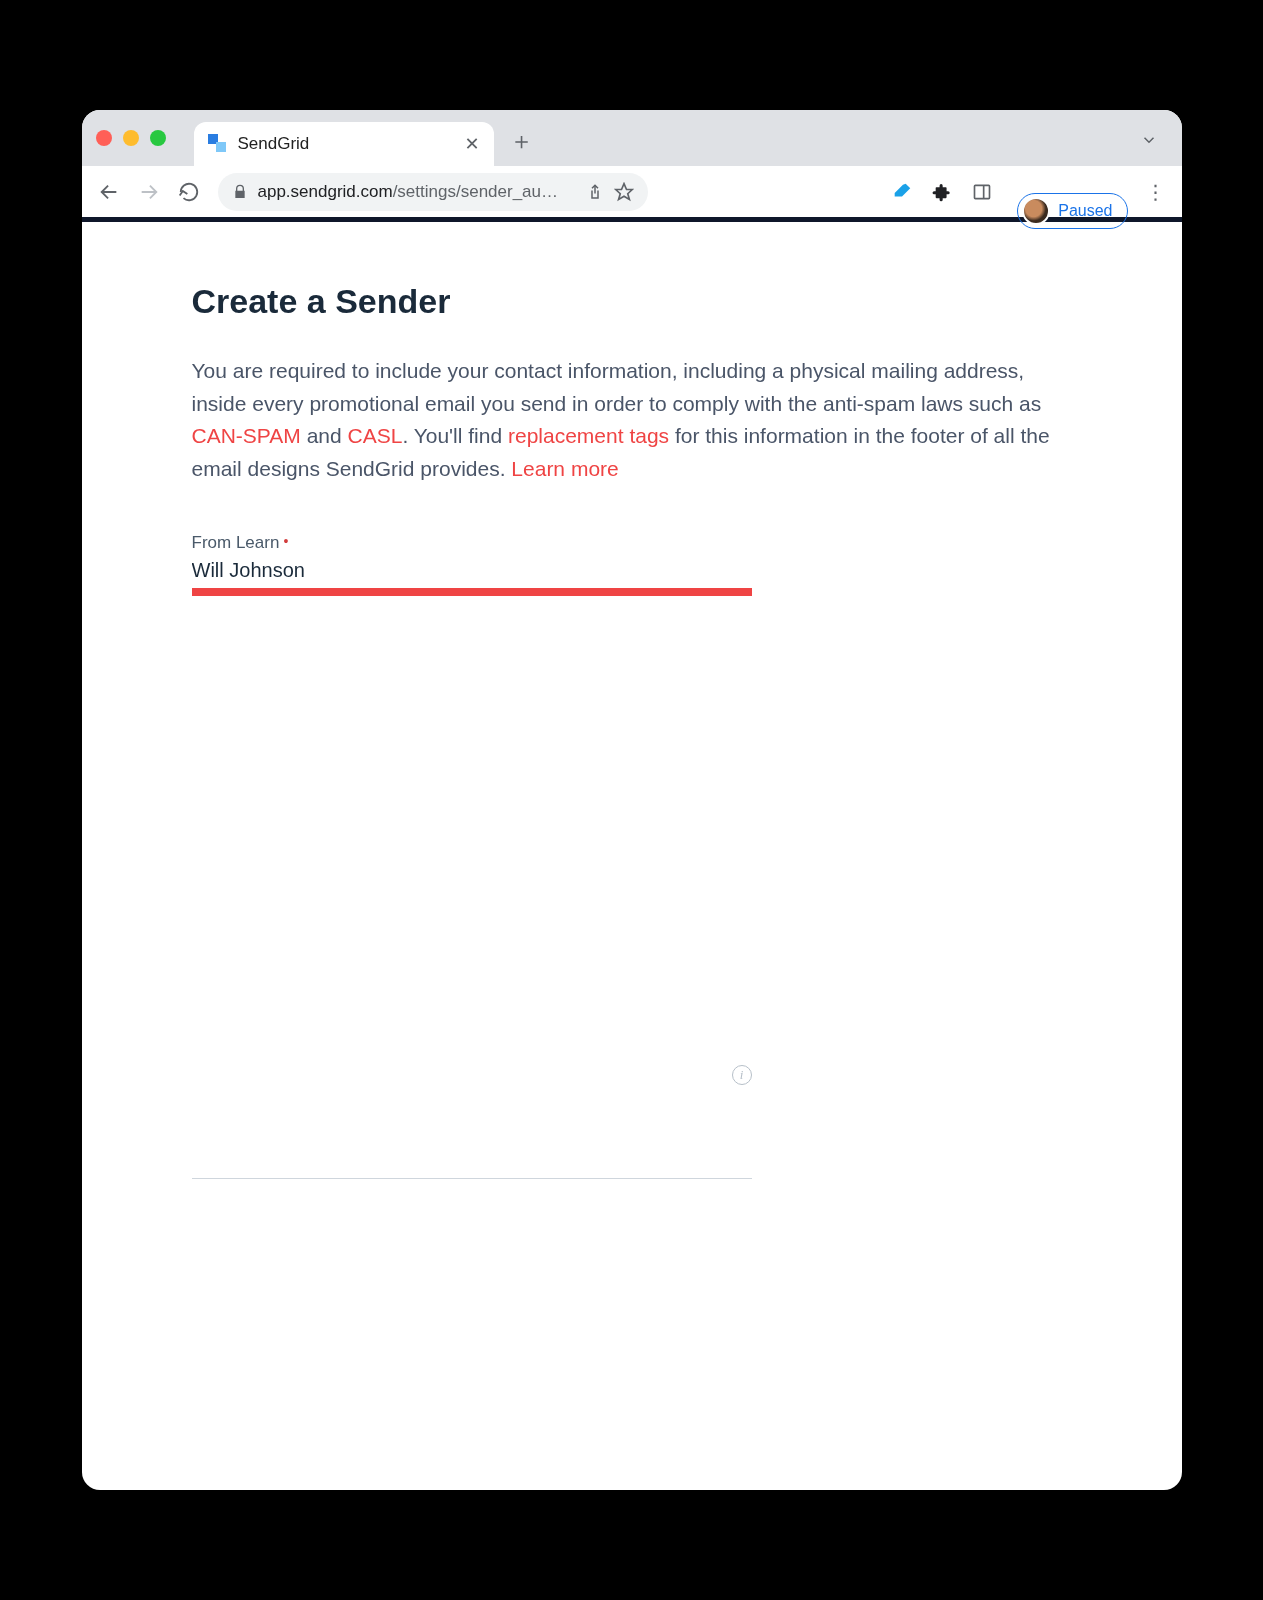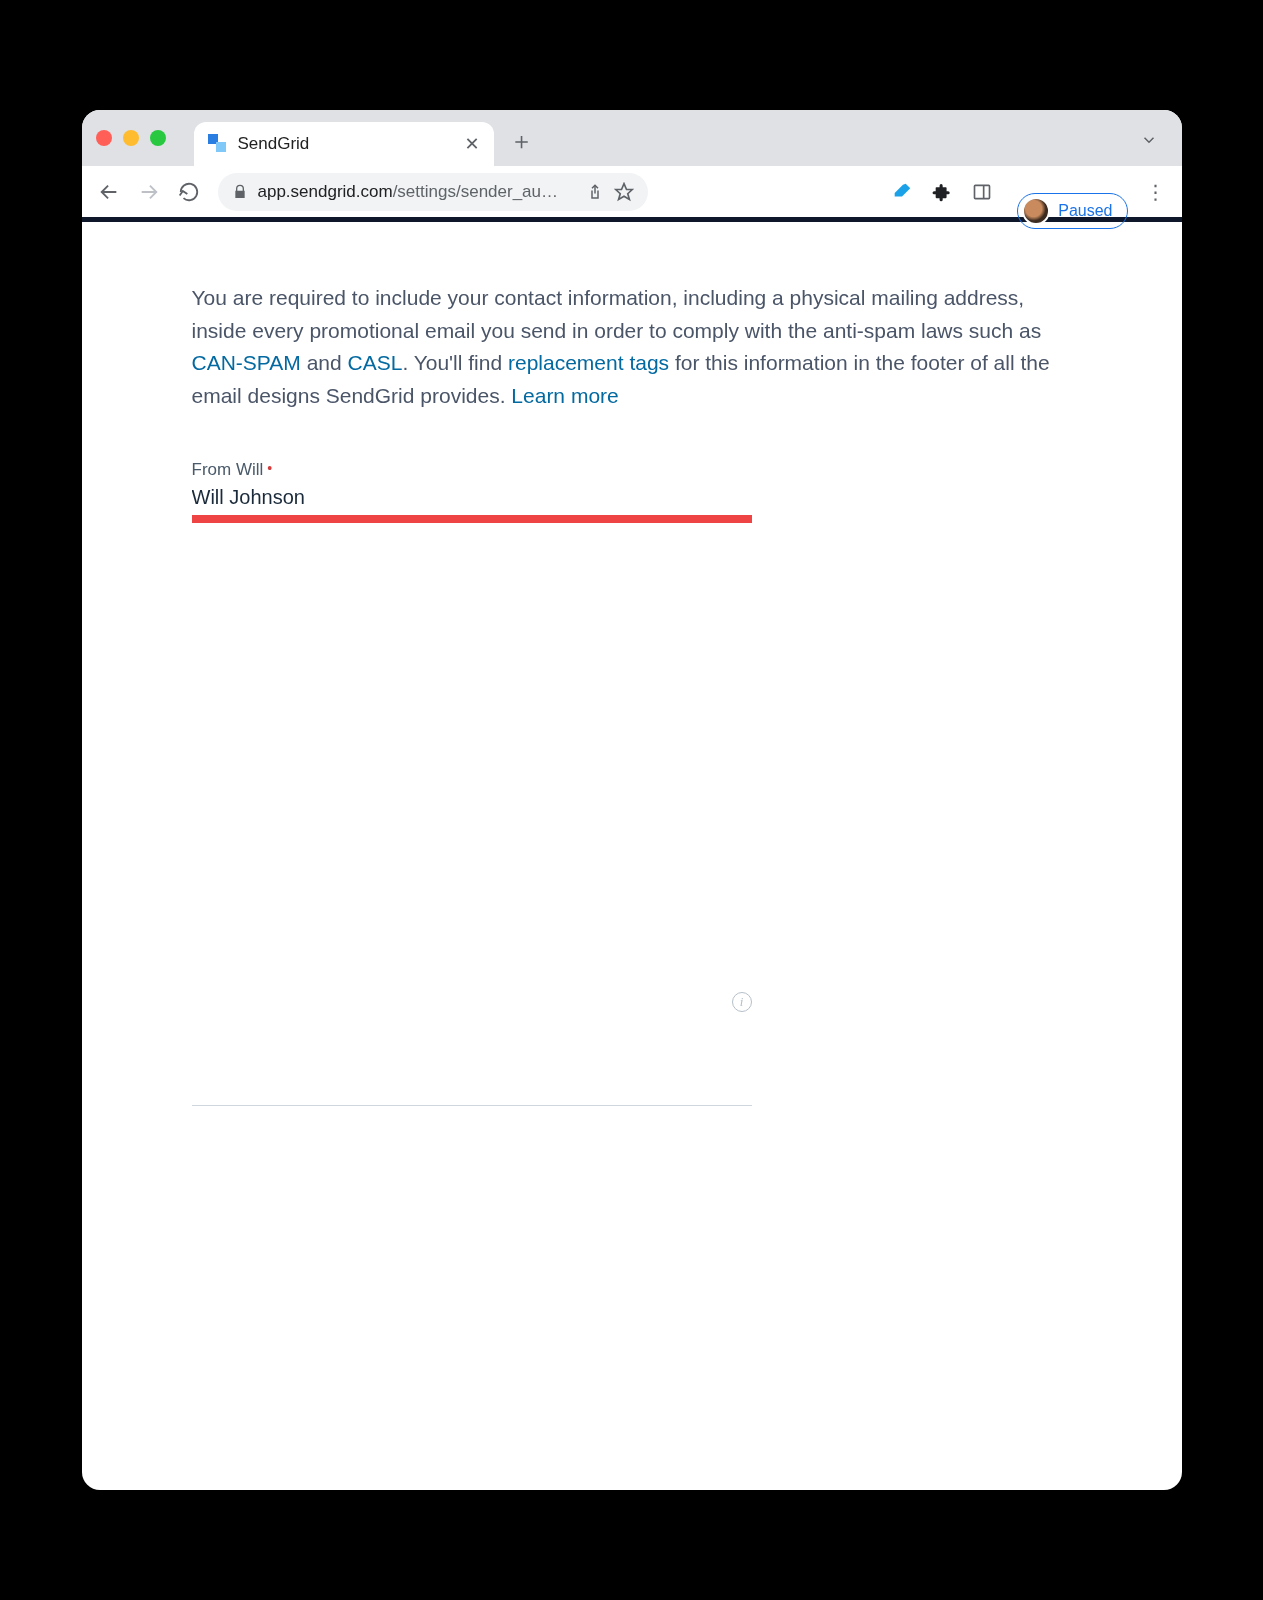--- a/index.html
+++ b/index.html
@@ -128,21 +128,21 @@
     font-size: 34px;
     font-weight: 700;
     margin-bottom: 34px;
   }
   .intro {
     color:#4a5568;
     font-size: 21px;
     line-height: 1.55;
     margin-bottom: 48px;
   }
-  .intro a { color:#0369a1; text-decoration:none; }
+  .intro a { color:#ef4444; text-decoration:none; }
 
   .form { display:flex; flex-direction:column; gap: 34px; }
   .field { display:flex; flex-direction:column; position:relative; flex:1; }
   .field.w60 { width: 560px; flex: 0 0 560px; }
 
   .field-label {
     font-size: 17px;
     color:#4a5a6a;
     margin-bottom: 2px;
   }
@@ -263,29 +263,30 @@
       </span>
       <div class="chip">
         <span class="avatar"></span>
         <span>Paused</span>
       </div>
       <span class="kebab">⋮</span>
     </div>
   </div>
 
   <div class="content">
+    <h1>Create a Sender</h1>
 
     <p class="intro">
       <span>You are required to include your contact information, including a physical mailing address, inside every promotional email you send in order to comply with the anti-spam laws such as </span><a href="#">CAN-SPAM</a><span> and </span><a href="#">CASL</a><span>. You'll find </span><a href="#">replacement tags</a><span> for this information in the footer of all the email designs SendGrid provides. </span><a href="#">Learn more</a>
     </p>
 
     <div class="form">
 
       <div class="field w60">
-        <label class="field-label"><span>From Will</span><span class="req">•</span></label>
+        <label class="field-label"><span>From Learn</span><span class="req">•</span></label>
         <input class="input active" value="Will Johnson" style="">
         <span class="info">i</span>
       </div>
 
       <div class="field w60 baseline">
 
         <input class="input" style="">
 
       </div>
 

